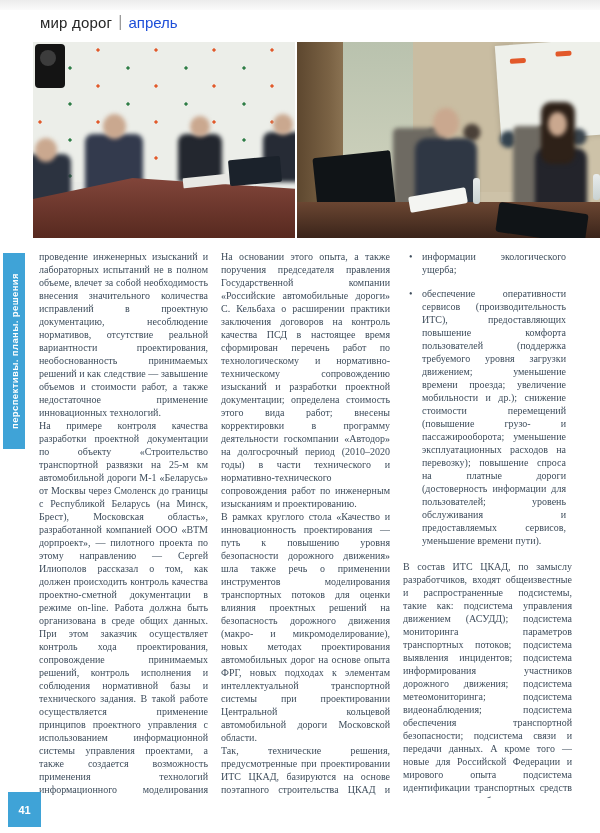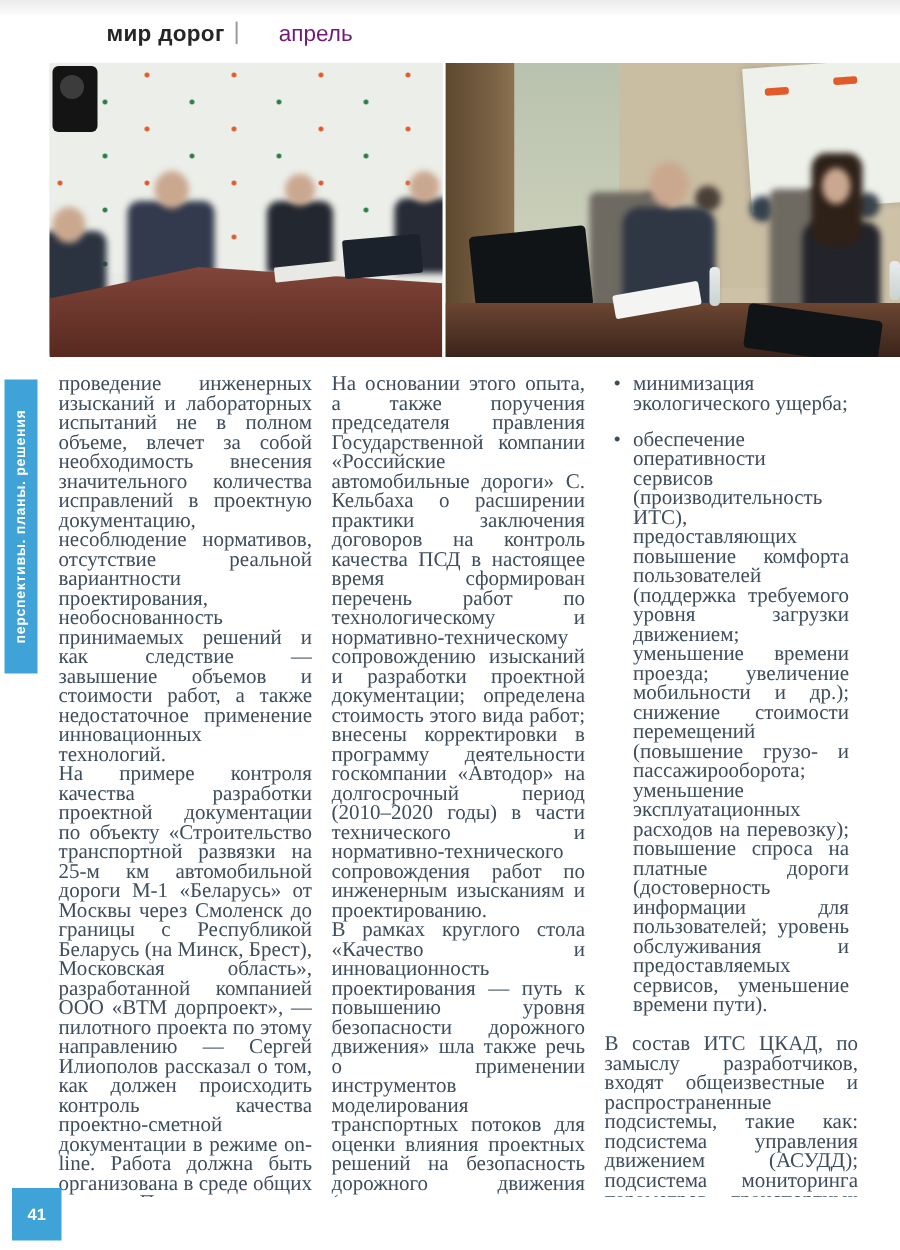--- a/index.html
+++ b/index.html
@@ -10,23 +10,23 @@
   .page-top-shade{
     position:absolute;left:0;top:0;width:600px;height:10px;
     background:linear-gradient(#ececec,#fbfbfb);
   }
   
   .header{
     position:absolute;left:40px;top:10px;height:24px;
     font-family:"Liberation Sans",sans-serif;font-size:15px;color:#262626;
     display:flex;align-items:center;gap:6px;white-space:nowrap;
   }
-  .header .brand{font-weight:bold;letter-spacing:.2px;margin-left:31px;}
+  .header .brand{font-weight:normal;letter-spacing:.2px;}
   .header .sep{color:#9a9a9a;font-weight:300;font-size:16px;}
-  .header .issue{color:#701a75;margin-left:20px;}
+  .header .issue{color:#1d4ed8;}
   
   .photos{position:absolute;left:33px;top:42px;width:567px;height:196px;display:flex;gap:2px;}
   .photo{position:relative;overflow:hidden;flex:none;}
   .photo-left{width:262px;height:196px;background:#e9ebe7;}
   .photo-right{width:303px;height:196px;background:#cdc2a8;}
   .art{position:absolute;}
   .blur{filter:blur(2px);}
   
   .backdrop{
     left:0;top:0;width:262px;height:140px;
@@ -71,21 +71,21 @@
     font-family:"Liberation Sans",sans-serif;font-size:9.5px;font-weight:bold;
     writing-mode:vertical-rl;transform:rotate(180deg);
     display:flex;align-items:center;justify-content:center;
     letter-spacing:.4px;white-space:nowrap;
   }
   
   .columns{
     position:absolute;left:39px;top:250px;width:534px;height:548px;
     display:flex;gap:13px;color:#3e4d5c;
   }
-  .col{width:169px;flex:none;font-size:14px;line-height:13px;text-align:justify;overflow:hidden;}
+  .col{width:169px;flex:none;font-size:10px;line-height:13px;text-align:justify;overflow:hidden;}
   .col p{margin:0;}
   .col p.gap-top{margin-top:13px;}
   .bullets{margin:11px 0 0 0;padding:0;list-style:none;}
   .bullets li{position:relative;padding-left:13px;margin:0 6px 11px 6px;}
   .bullets li:before{content:"\2022";position:absolute;left:0;top:0;}
   
   .page-num{
     position:absolute;left:8px;top:792px;width:33px;height:35px;
     background:#3fa3d7;color:#ffffff;font-family:"Liberation Sans",sans-serif;
     font-size:11px;font-weight:bold;display:flex;align-items:center;justify-content:center;
@@ -155,21 +155,21 @@
 
     <section class="col">
       <p>На основании этого опыта, а также поручения председателя правления Государственной компании «Российские автомобильные дороги» С. Кельбаха о расширении практики заключения договоров на контроль качества ПСД в настоящее время сформирован перечень работ по технологическому и нормативно-техническому сопровождению изысканий и разработки проектной документации; определена стоимость этого вида работ; внесены корректировки в программу деятельности госкомпании «Автодор» на долгосрочный период (2010–2020 годы) в части технического и нормативно-технического сопровождения работ по инженерным изысканиям и проектированию.</p>
       <p>В рамках круглого стола «Качество и инновационность проектирования — путь к повышению уровня безопасности дорожного движения» шла также речь о применении инструментов моделирования транспортных потоков для оценки влияния проектных решений на безопасность дорожного движения (макро- и микромоделирование), новых методах проектирования автомобильных дорог на основе опыта ФРГ, новых подходах к элементам интеллектуальной транспортной системы при проектировании Центральной кольцевой автомобильной дороги Московской области.</p>
       <p>Так, технические решения, предусмотренные при проектировании ИТС ЦКАД, базируются на основе поэтапного строительства ЦКАД и принципах поэтапного развития и внедрения подсистем ИТС:</p>
 
     </section>
 
     <section class="col">
       <ul class="bullets" style="margin-top:0;">
-        <li>минимизация экологического ущерба;</li>
+        <li>информации экологического ущерба;</li>
         <li>обеспечение оперативности сервисов (производительность ИТС), предоставляющих повышение комфорта пользователей (поддержка требуемого уровня загрузки движением; уменьшение времени проезда; увеличение мобильности и др.); снижение стоимости перемещений (повышение грузо- и пассажирооборота; уменьшение эксплуатационных расходов на перевозку); повышение спроса на платные дороги (достоверность информации для пользователей; уровень обслуживания и предоставляемых сервисов, уменьшение времени пути).</li>
       </ul>
       <p class="gap-top">В состав ИТС ЦКАД, по замыслу разработчиков, входят общеизвестные и распространенные подсистемы, такие как: подсистема управления движением (АСУДД); подсистема мониторинга параметров транспортных потоков; подсистема выявления инцидентов; подсистема информирования участников дорожного движения; подсистема метеомониторинга; подсистема видеонаблюдения; подсистема обеспечения транспортной безопасности; подсистема связи и передачи данных. А кроме того — новые для Российской Федерации и мирового опыта подсистема идентификации транспортных средств и электронного сбора оплаты типа «свободный поток» (СВП СП), а также кооперативная интеллектуальная транспортная система (C–ITS). В зимнее время безопасность автомобильных дорог определяет качество их содержания. Так, например, на мостах, эстакадах, транспортных развязках, в тоннелях, а также на участках, наиболее подверженных образованию зимней скользкости, в проектах</p>
     </section>
   </div>
 
   <div class="page-num">41</div>
 </div>
 
 </body></html>

